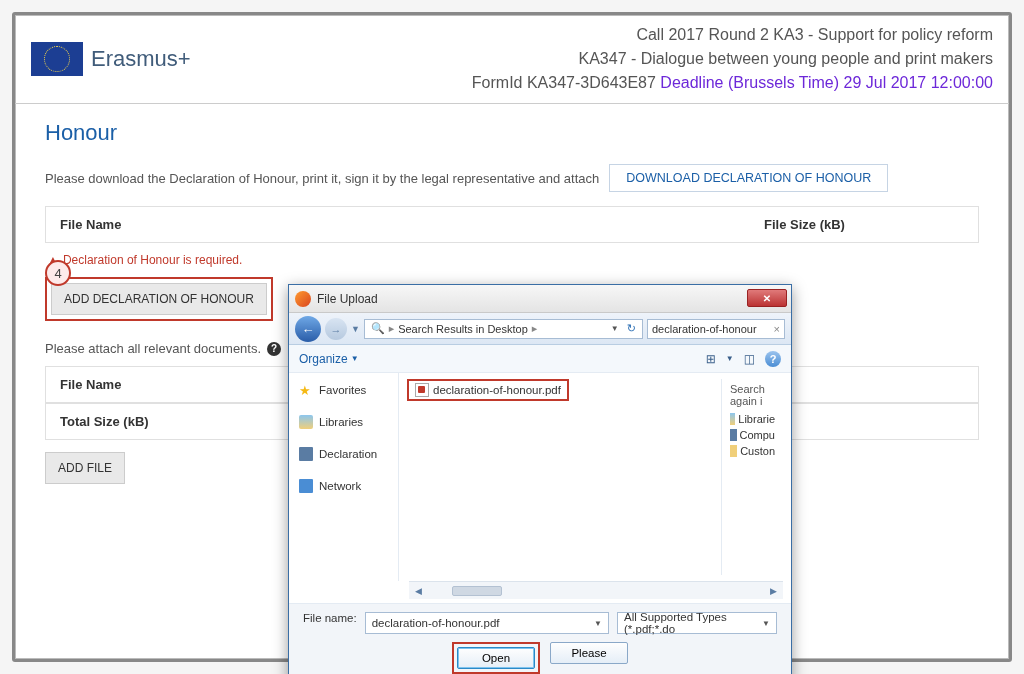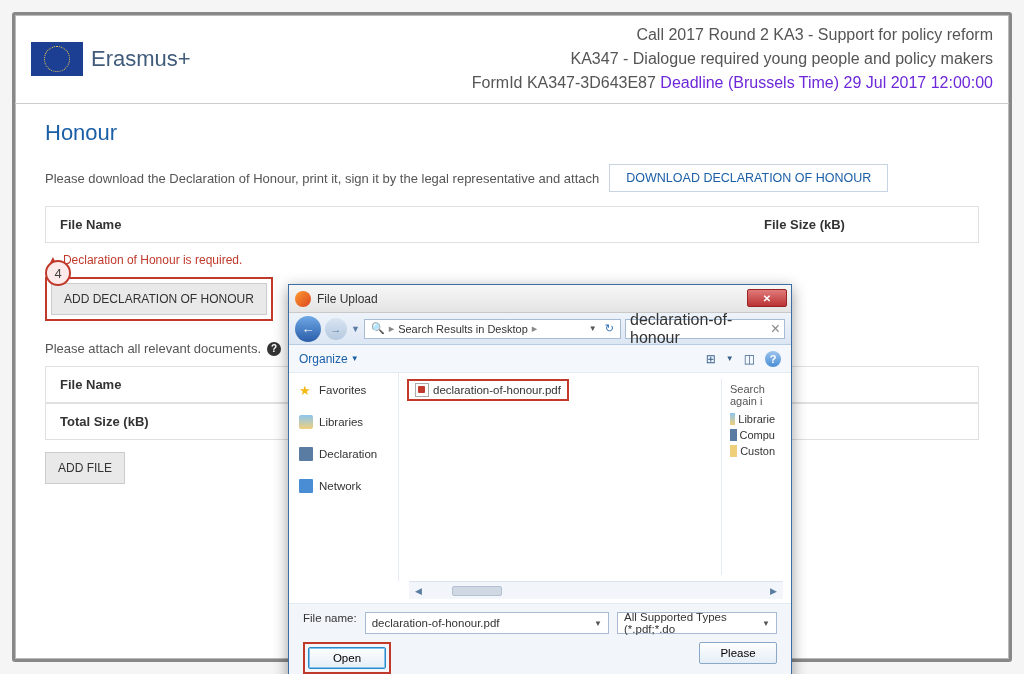--- a/index.html
+++ b/index.html
@@ -33,21 +33,21 @@
 .dlg{position:absolute;left:288px;top:284px;width:504px;background:#fff;border:1px solid #3a6ea5;box-shadow:0 4px 14px rgba(0,0,0,.4);z-index:20}
 .dlg-titlebar{height:28px;background:linear-gradient(#f7f7f7,#e4e4e4);display:flex;align-items:center;padding:0 6px;border-bottom:1px solid #c9c9c9;position:relative}
 .ff-ic{width:16px;height:16px;background:linear-gradient(135deg,#ff9a2e,#d9451f);border-radius:50%;margin-right:6px}
 .dlg-title{font-size:12px;color:#333}
 .dlg-close{position:absolute;right:4px;top:4px;width:40px;height:18px;background:linear-gradient(#e07a7a,#b33);border:1px solid #922;border-radius:2px;display:flex;align-items:center;justify-content:center;color:#fff;font-size:10px;font-weight:bold;cursor:pointer}
 .dlg-nav{height:32px;background:linear-gradient(#eef3fa,#dce7f4);display:flex;align-items:center;padding:0 6px;gap:4px;border-bottom:1px solid #b8cde2}
 .nav-back{width:26px;height:26px;border-radius:50%;background:linear-gradient(#6fa8e6,#2a5da8);display:flex;align-items:center;justify-content:center;color:#fff;font-size:13px;cursor:pointer}
 .nav-fwd{width:22px;height:22px;border-radius:50%;background:linear-gradient(#d8e4f2,#b6c9df);display:flex;align-items:center;justify-content:center;color:#5a7ca3;font-size:11px;cursor:pointer}
 .dlg-path{flex:1;height:20px;background:#fff;border:1px solid #a7bcd4;font-size:11px;display:flex;align-items:center;padding:0 6px;gap:4px;color:#333}
 .dlg-path .sep{color:#888}
-.dlg-srch{width:160px;height:20px;background:#fff;border:1px solid #a7bcd4;font-size:16px;display:flex;align-items:center;padding:0 4px;gap:4px}
+.dlg-srch{width:138px;height:20px;background:#fff;border:1px solid #a7bcd4;font-size:11px;display:flex;align-items:center;padding:0 4px;gap:4px}
 .dlg-srch .x{margin-left:auto;color:#888;cursor:pointer}
 .dlg-tools{height:28px;display:flex;align-items:center;padding:0 10px;border-bottom:1px solid #e4ebf3;background:#f4f8fc}
 .org{color:#1b5fa7;font-size:12px;cursor:pointer;display:flex;align-items:center;gap:3px}
 .org .tri{font-size:8px}
 .tools-right{margin-left:auto;display:flex;gap:10px;align-items:center;color:#3a5f8a;font-size:12px}
 .tools-right span{cursor:pointer}
 .help-ic{width:16px;height:16px;border-radius:50%;background:linear-gradient(#9cc4ee,#4a8dd4);color:#fff;font-size:11px;display:flex;align-items:center;justify-content:center;font-weight:bold}
 .dlg-body{display:flex;height:208px}
 .dlg-side{width:110px;border-right:1px solid #e4ebf3;padding:6px 0}
 .side-item{display:flex;align-items:center;gap:6px;padding:4px 10px;font-size:11.5px;color:#333;cursor:pointer}
@@ -71,37 +71,37 @@
 .r-ic.comp{background:#5a7ca3}
 .r-ic.cust{background:#f0cf7a}
 .hscroll{height:18px;border-top:1px solid #dbe3ec;background:#f2f5f9;display:flex;align-items:center;padding:0 6px;margin:0 8px 4px 120px}
 .hscroll .bar{height:10px;background:#cfd8e3;border:1px solid #b3c1d2;border-radius:2px;width:50px;margin-left:30px}
 .hscroll .ar{font-size:9px;color:#5a7ca3}
 .dlg-foot{padding:8px 14px 12px;display:flex;flex-direction:column;gap:8px;border-top:1px solid #e4ebf3;background:#f2f5f9}
 .fn-row{display:flex;align-items:flex-start;gap:8px}
 .fn-lbl{font-size:11.5px;color:#333}
 .fn-input{flex:1;height:22px;border:1px solid #a7bcd4;background:#fff;font-size:11.5px;padding:0 6px;display:flex;align-items:center;justify-content:space-between}
 .fn-input .dd{font-size:8px;color:#555}
-.btn-row{display:flex;justify-content:space-between;gap:10px}
+.btn-row{display:flex;justify-content:center;gap:10px}
 .btn-wrap-open{border:2px solid #c0392b;padding:3px}
 .wbtn{width:78px;height:22px;border:1px solid #8aa8c8;background:linear-gradient(#fefefe,#e5eef7);font-size:11.5px;cursor:pointer;border-radius:2px}
 .wbtn.open{border:1px solid #2a89c7;box-shadow:0 0 0 1px #7fc3ee inset}
 </style>
 </head>
 <body>
 
 <div class="outer-frame">
   <div class="header">
     <div class="header-left">
       <div class="eu-flag"></div>
       <div class="brand">Erasmus+</div>
     </div>
     <div class="header-right">
       <div>Call 2017  Round 2  KA3 - Support for policy reform</div>
-      <div>KA347 - Dialogue required young people and policy makers</div>
+      <div>KA347 - Dialogue between young people and print makers</div>
       <div>
         <span>FormId KA347-3D643E87  </span><span class="deadline">Deadline (Brussels Time) 29 Jul 2017 12:00:00</span>
       </div>
     </div>
   </div>
 
   <div class="content">
     <h2>Honour</h2>
 
     <div class="intro">

